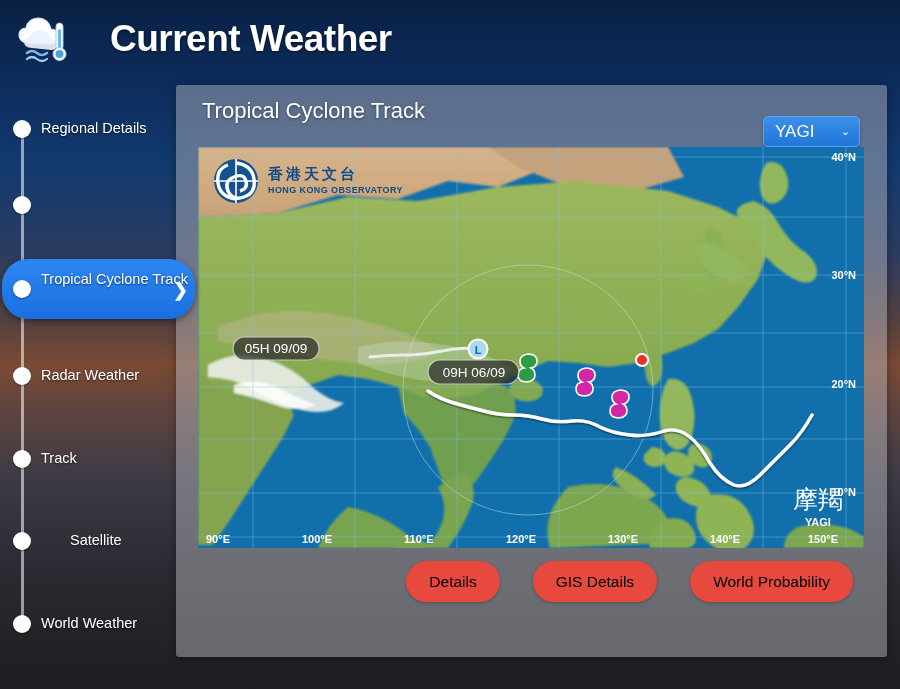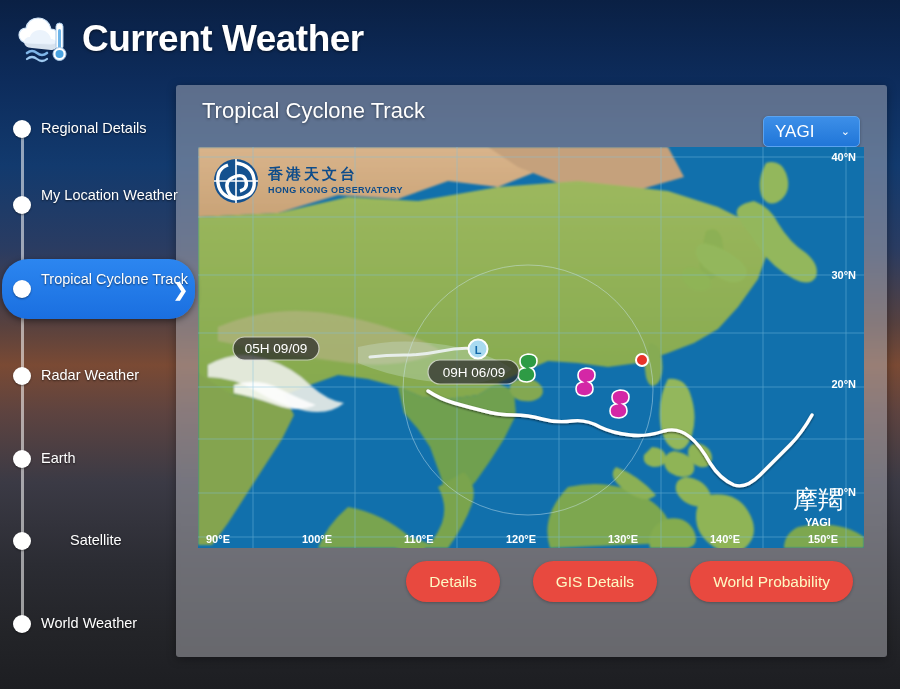--- a/index.html
+++ b/index.html
@@ -32,20 +32,21 @@
   }
 
   
   #header {
     position: absolute;
     left: 0; top: 0;
     width: 900px; height: 78px;
     display: flex;
     align-items: center;
     padding-left: 14px;
+    gap: 28px;
   }
   #weather-icon {
     width: 58px; height: 52px;
     position: relative;
     flex: 0 0 auto;
     margin-right: 10px;
   }
   #page-title {
     font-size: 37px;
     font-weight: bold;
@@ -170,21 +171,21 @@
     display: flex;
     justify-content: flex-end;
     align-items: center;
     gap: 33px;
     padding-right: 11px;
   }
   .action-btn {
     height: 41px;
     border-radius: 21px;
     background: #e8493f;
-    color: #fef9c3;
+    color: #000000;
     font-size: 15.5px;
     display: flex;
     align-items: center;
     justify-content: center;
     padding: 0 23px;
     cursor: pointer;
     box-shadow: 0 1px 3px rgba(0,0,0,0.25);
     white-space: nowrap;
   }
 
@@ -258,38 +259,37 @@
   <nav id="sidebar">
     <div id="sidebar-rail"></div>
 
     <div class="nav-item" style="top:21px;height:24px;">
       <span class="nav-dot" style="top:3px;"></span>
       <span class="nav-label" style="top:2px;">Regional Details</span>
     </div>
 
     <div class="nav-item" style="top:87px;height:44px;">
       <span class="nav-dot" style="top:13px;"></span>
-      <span class="nav-label" style="top:3px;">My Location Weather</span>
     </div>
 
     <div class="nav-item active" style="top:163px;height:60px;">
       <span class="nav-pill" style="top:0;height:60px;"></span>
       <span class="nav-dot" style="top:21px;"></span>
       <span class="nav-label" style="top:11px;">Tropical Cyclone Track</span>
       <span class="nav-chevron" style="top:20px;">❯</span>
     </div>
 
     <div class="nav-item" style="top:268px;height:24px;">
       <span class="nav-dot" style="top:3px;"></span>
       <span class="nav-label" style="top:2px;">Radar Weather</span>
     </div>
 
     <div class="nav-item" style="top:351px;height:24px;">
       <span class="nav-dot" style="top:3px;"></span>
-      <span class="nav-label" style="top:2px;">Earth</span>
+      <span class="nav-label" style="top:2px;">Track</span>
     </div>
 
     <div class="nav-item" style="top:433px;height:24px;">
       <span class="nav-dot" style="top:3px;"></span>
       <span class="nav-label" style="top:2px;margin-left:29px;">Satellite</span>
     </div>
 
     <div class="nav-item" style="top:516px;height:24px;">
       <span class="nav-dot" style="top:3px;"></span>
       <span class="nav-label" style="top:2px;">World Weather</span>

